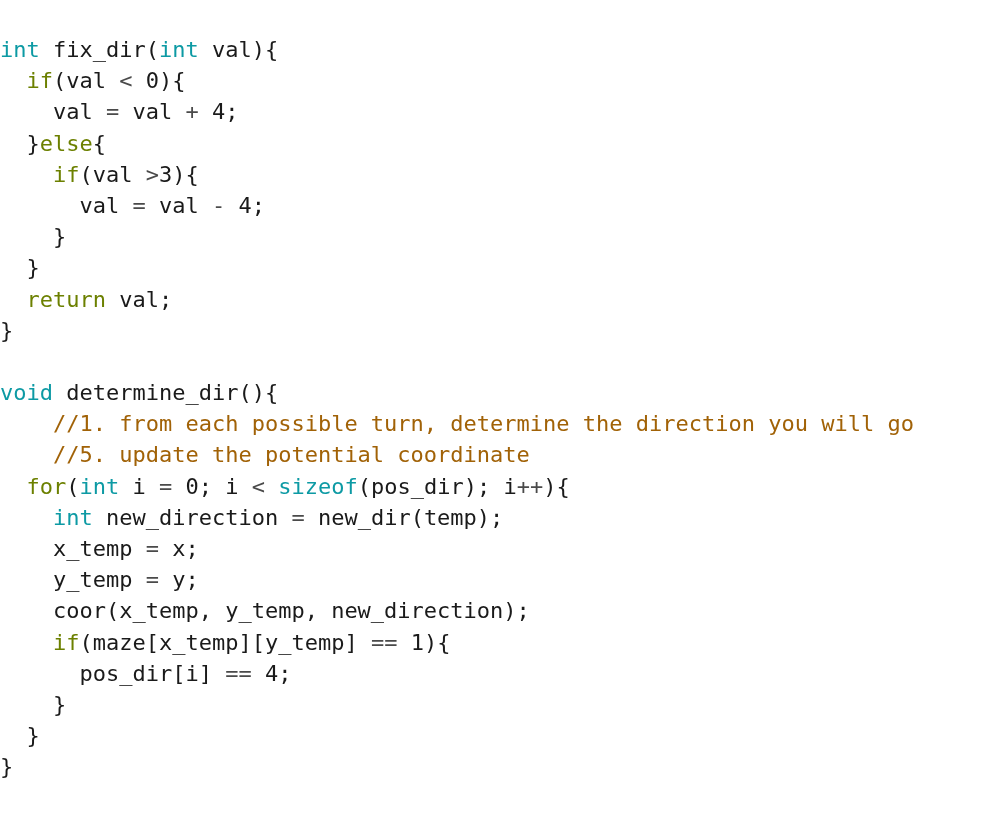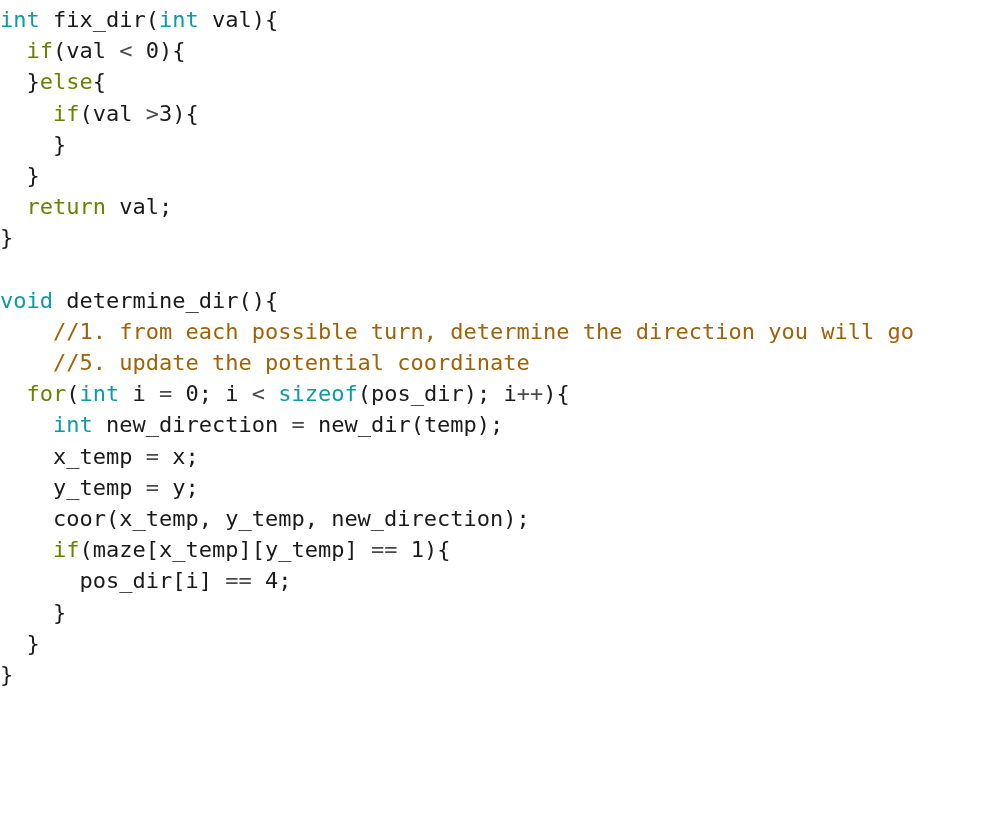--- a/index.html
+++ b/index.html
@@ -12,20 +12,21 @@
     height: 838px;
     overflow: hidden;
     font-family: "DejaVu Sans Mono", "Liberation Mono", monospace;
   }
   #code-view {
     box-sizing: border-box;
     width: 988px;
     height: 622px;
     padding: 4px 0 1px 0;
     background: #ffffff;
+    margin-top: 30px;
   }
   .code-line {
     height: 31.2px;
     line-height: 31.2px;
     font-size: 22px;
     white-space: pre;
     color: #1a1a1a;
     letter-spacing: 0px;
   }
   .code-line.blank {
@@ -37,22 +38,24 @@
   .tok-comment { color: #a16207; }
   .tok-op      { color: #4a4a4a; }
   .tok-num     { color: #1a1a1a; }
 </style>
 </head>
 <body>
 
 <div id="code-view">
     <div class="code-line"><span class="tok-plain"></span><span class="tok-keyword">int</span><span class="tok-plain"> fix_dir(</span><span class="tok-keyword">int</span><span class="tok-plain"> val){</span></div>
     <div class="code-line"><span class="tok-plain">  </span><span class="tok-control">if</span><span class="tok-plain">(val </span><span class="tok-op">&lt;</span><span class="tok-plain"> </span><span class="tok-num">0</span><span class="tok-plain">){</span></div>
+    <div class="code-line"><span class="tok-plain">    </span><span class="tok-plain">val </span><span class="tok-op">=</span><span class="tok-plain"> val </span><span class="tok-op">+</span><span class="tok-plain"> </span><span class="tok-num">4</span><span class="tok-plain">;</span></div>
     <div class="code-line"><span class="tok-plain">  </span><span class="tok-plain">}</span><span class="tok-control">else</span><span class="tok-plain">{</span></div>
     <div class="code-line"><span class="tok-plain">    </span><span class="tok-control">if</span><span class="tok-plain">(val </span><span class="tok-op">&gt;</span><span class="tok-num">3</span><span class="tok-plain">){</span></div>
+    <div class="code-line"><span class="tok-plain">      </span><span class="tok-plain">val </span><span class="tok-op">=</span><span class="tok-plain"> val </span><span class="tok-op">-</span><span class="tok-plain"> </span><span class="tok-num">4</span><span class="tok-plain">;</span></div>
     <div class="code-line"><span class="tok-plain">    </span><span class="tok-plain">}</span></div>
     <div class="code-line"><span class="tok-plain">  </span><span class="tok-plain">}</span></div>
     <div class="code-line"><span class="tok-plain">  </span><span class="tok-control">return</span><span class="tok-plain"> val;</span></div>
     <div class="code-line"><span class="tok-plain"></span><span class="tok-plain">}</span></div>
     <div class="code-line blank"><span class="tok-plain"></span>&nbsp;</div>
     <div class="code-line"><span class="tok-plain"></span><span class="tok-keyword">void</span><span class="tok-plain"> determine_dir(){</span></div>
     <div class="code-line"><span class="tok-plain">    </span><span class="tok-comment">//1. from each possible turn, determine the direction you will go</span></div>
     <div class="code-line"><span class="tok-plain">    </span><span class="tok-comment">//5. update the potential coordinate</span></div>
     <div class="code-line"><span class="tok-plain">  </span><span class="tok-control">for</span><span class="tok-plain">(</span><span class="tok-keyword">int</span><span class="tok-plain"> i </span><span class="tok-op">=</span><span class="tok-plain"> </span><span class="tok-num">0</span><span class="tok-plain">; i </span><span class="tok-op">&lt;</span><span class="tok-plain"> </span><span class="tok-keyword">sizeof</span><span class="tok-plain">(pos_dir); i</span><span class="tok-op">++</span><span class="tok-plain">){</span></div>
     <div class="code-line"><span class="tok-plain">    </span><span class="tok-keyword">int</span><span class="tok-plain"> new_direction </span><span class="tok-op">=</span><span class="tok-plain"> new_dir(temp);</span></div>

